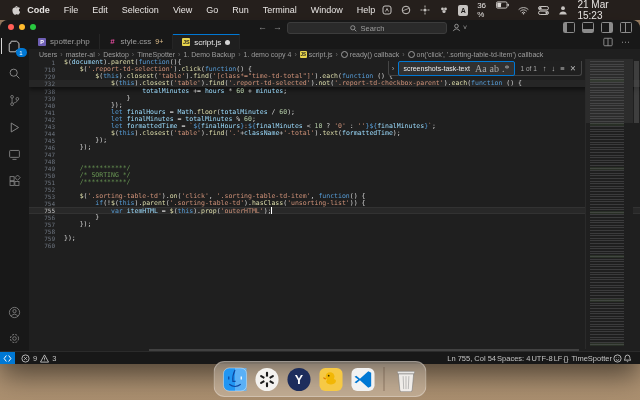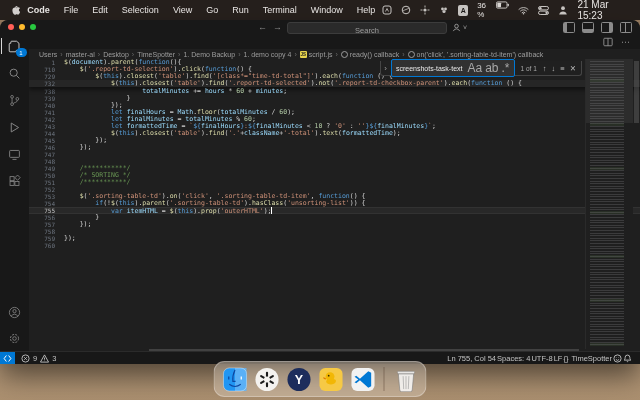--- a/index.html
+++ b/index.html
@@ -21,21 +21,21 @@
   #window{position:absolute;top:20px;left:0;width:640px;height:344px;background:#1f1f1f;
     border-radius:8px 8px 0 0;box-shadow:0 12px 28px rgba(0,0,0,.55);z-index:10;overflow:hidden;}
   
   #titlebar{position:absolute;top:0;left:0;right:0;height:14px;background:#181818;border-bottom:1px solid #2b2b2b;border-radius:8px 8px 0 0;}
   .tl{position:absolute;top:4px;width:6px;height:6px;border-radius:50%;}
   #tl-close{left:8px;background:#ff5f57;}
   #tl-min{left:19px;background:#febc2e;}
   #tl-zoom{left:30px;background:#28c840;}
   #nav-arrows{position:absolute;left:258px;top:0;height:14px;display:flex;align-items:center;gap:6px;color:#8a8a8a;font-size:9px;}
   #command-center{position:absolute;left:287px;top:2px;width:158px;height:10px;background:#2a2a2a;border:1px solid #3c3c3c;
-    border-radius:3px;display:flex;align-items:center;justify-content:center;gap:4px;color:#9d9d9d;font-size:7.5px;flex-direction:column;}
+    border-radius:3px;display:flex;align-items:center;justify-content:center;gap:4px;color:#9d9d9d;font-size:7.5px;}
   #account-btn{position:absolute;left:452px;top:1px;height:12px;display:flex;align-items:center;gap:2px;color:#9d9d9d;font-size:7px;}
   #layout-controls{position:absolute;right:8px;top:2px;display:flex;gap:7px;}
   .layout-ico{width:10px;height:9px;border:1px solid #8a8a8a;border-radius:1.5px;position:relative;}
   .layout-ico.fill-left::before{content:"";position:absolute;left:0;top:0;bottom:0;width:3px;background:#8a8a8a;}
   .layout-ico.fill-bottom::before{content:"";position:absolute;left:0;right:0;bottom:0;height:3px;background:#8a8a8a;}
   .layout-ico.fill-right::before{content:"";position:absolute;right:0;top:0;bottom:0;width:3px;background:#8a8a8a;}
   .layout-ico.grid::before{content:"";position:absolute;left:4px;top:0;bottom:0;width:1px;background:#8a8a8a;}
   
   #activitybar{position:absolute;left:0;top:14px;bottom:12px;width:29px;background:#181818;border-right:1px solid #2b2b2b;
     display:flex;flex-direction:column;align-items:center;padding-top:4px;gap:11px;}
@@ -84,21 +84,21 @@
   #vscroll{position:absolute;right:0;top:0;bottom:0;width:7px;}
   #vscroll-thumb{position:absolute;left:1px;right:1px;top:2px;height:62px;background:rgba(121,121,121,.35);}
   #hscroll{position:absolute;left:29px;right:0;bottom:12px;height:3px;background:#1f1f1f;}
   #hscroll-thumb{position:absolute;left:120px;width:430px;top:0;height:3px;background:rgba(121,121,121,.38);}
   
   #find{position:absolute;top:2px;right:58px;height:14px;background:#202020;border:1px solid #454545;border-top:none;
     border-radius:0 0 3px 3px;display:flex;align-items:center;gap:4px;padding:0 5px 0 3px;font-size:7px;color:#bcbcbc;z-index:5;}
   #find-chevron{color:#9d9d9d;font-size:8px;}
   #find-input{background:#313131;border:1px solid #0078d4;border-radius:2px;color:#eaeaea;padding:1px 4px;display:flex;align-items:center;gap:5px;}
   #find-query{font-size:7px;}
-  .find-toggle{color:#a8a8a8;font-size:12px;font-family:Liberation Sans, sans-serif;}
+  .find-toggle{color:#a8a8a8;font-size:10px;font-family:Liberation Serif, serif;}
   #find-results{font-size:6.5px;color:#a8a8a8;margin:0 2px;}
   .find-btn{color:#bcbcbc;font-size:7.5px;}
   
   #statusbar{position:absolute;left:0;right:0;bottom:0;height:12px;background:#181818;border-top:1px solid #2b2b2b;
     display:flex;align-items:center;color:#c3c3c3;font-size:7.5px;}
   #remote-indicator{width:15px;height:12px;background:#0078d4;display:flex;align-items:center;justify-content:center;color:#fff;font-size:6px;}
   #problems{display:flex;align-items:center;gap:3px;padding:0 6px;}
   #status-right{margin-left:auto;display:flex;align-items:center;gap:1px;padding-right:8px;}
   .sb-ico{display:inline-flex;width:9px;height:9px;align-items:center;justify-content:center;}
   
@@ -278,20 +278,36 @@
       <span class="act-ico">
           <svg width="13" height="13" viewBox="0 0 16 16">
             <circle cx="8" cy="8" r="2.2" fill="none" stroke="currentColor"></circle>
             <circle cx="8" cy="8" r="5" fill="none" stroke="currentColor" stroke-width="1.2" stroke-dasharray="2.4 1.6"></circle>
           </svg>
         </span>
     </span>
   </div>
 
   <div id="tabbar">
+    <span id="tabs" style="display:flex;">
+        <div class="tab">
+          <span class="ticon php">P</span>
+          <span class="tlabel">spotter.php</span>
+        </div>
+        <div class="tab">
+          <span class="ticon css">#</span>
+          <span class="tlabel">style.css</span>
+          <span class="tbadge">9+</span>
+        </div>
+        <div class="tab active">
+          <span class="ticon js">JS</span>
+          <span class="tlabel">script.js</span>
+          <span class="tdot"></span>
+        </div>
+      </span>
     <span id="tab-actions">
       <svg width="10" height="10" viewBox="0 0 12 12">
           <rect x="1" y="1.5" width="10" height="9" rx="1" fill="none" stroke="#9d9d9d"></rect>
           <line x1="6" y1="1.5" x2="6" y2="10.5" stroke="#9d9d9d"></line>
         </svg>
       <span>⋯</span>
     </span>
   </div>
 
   <div id="breadcrumbbar">

